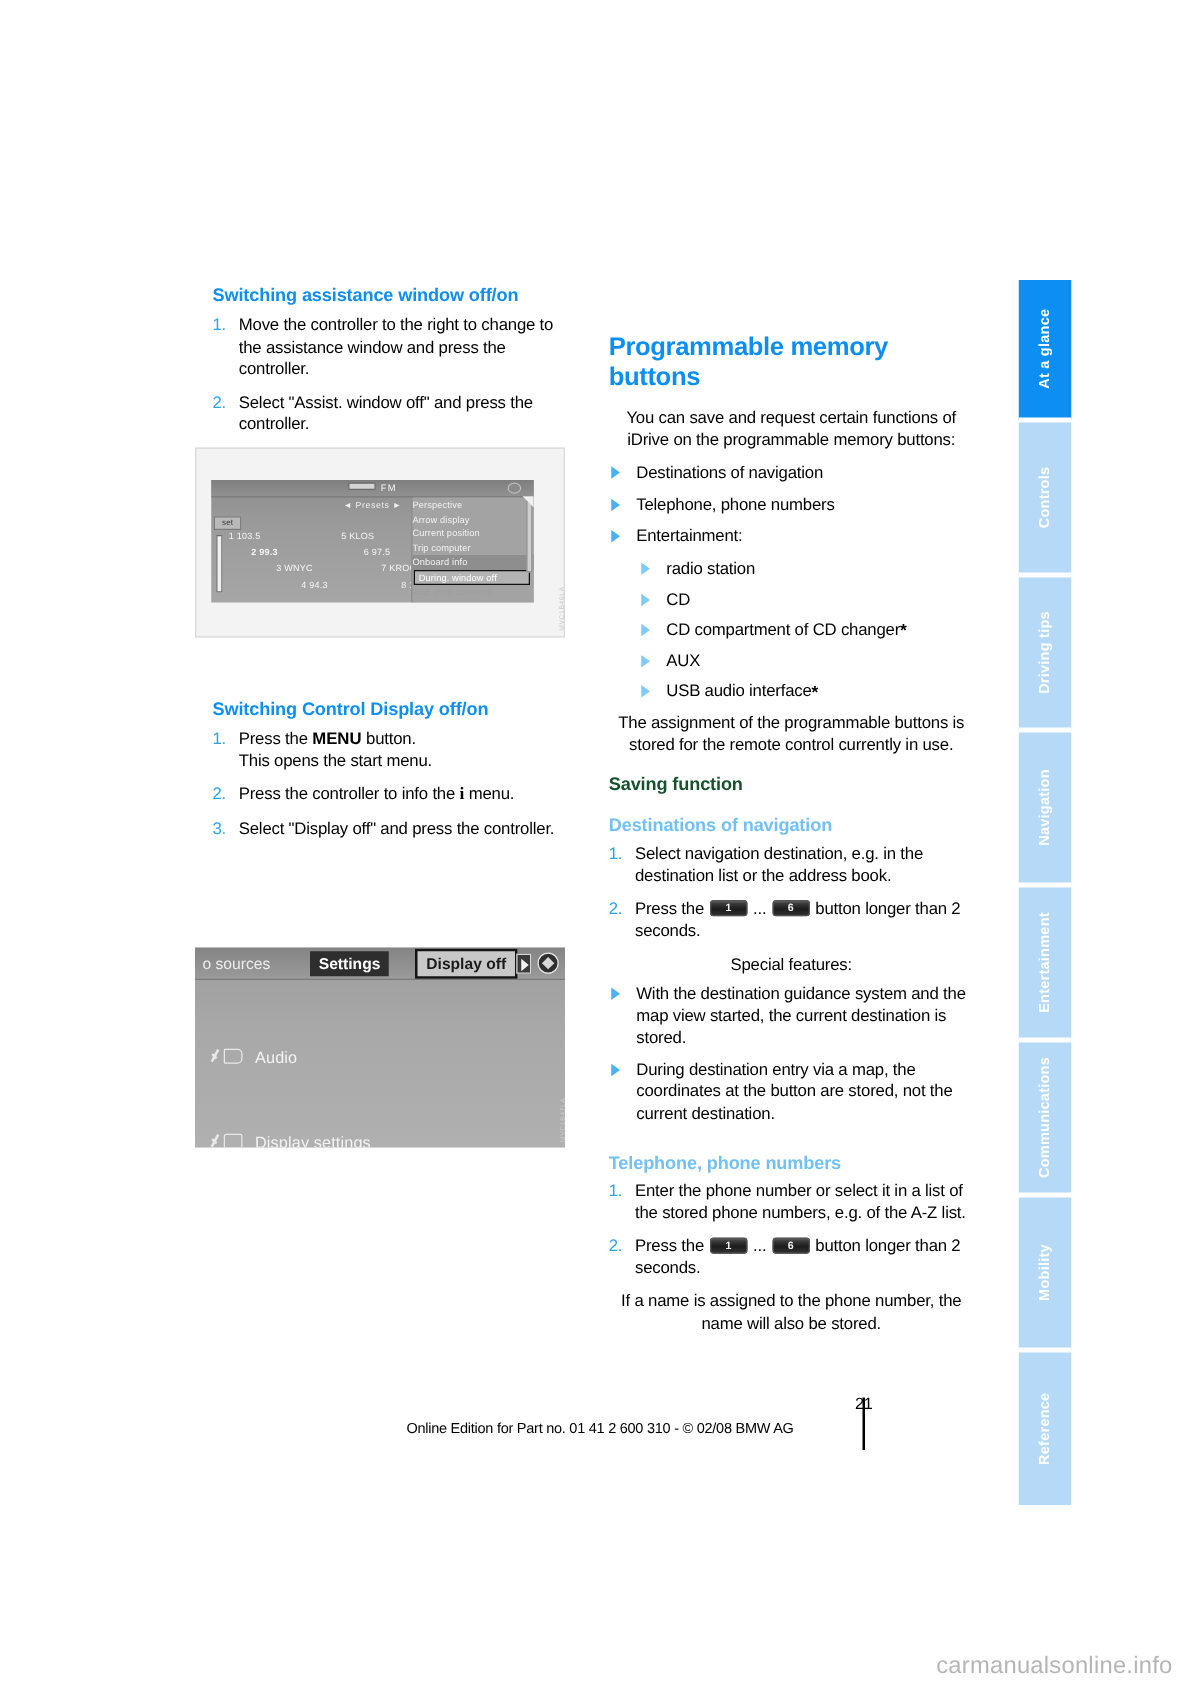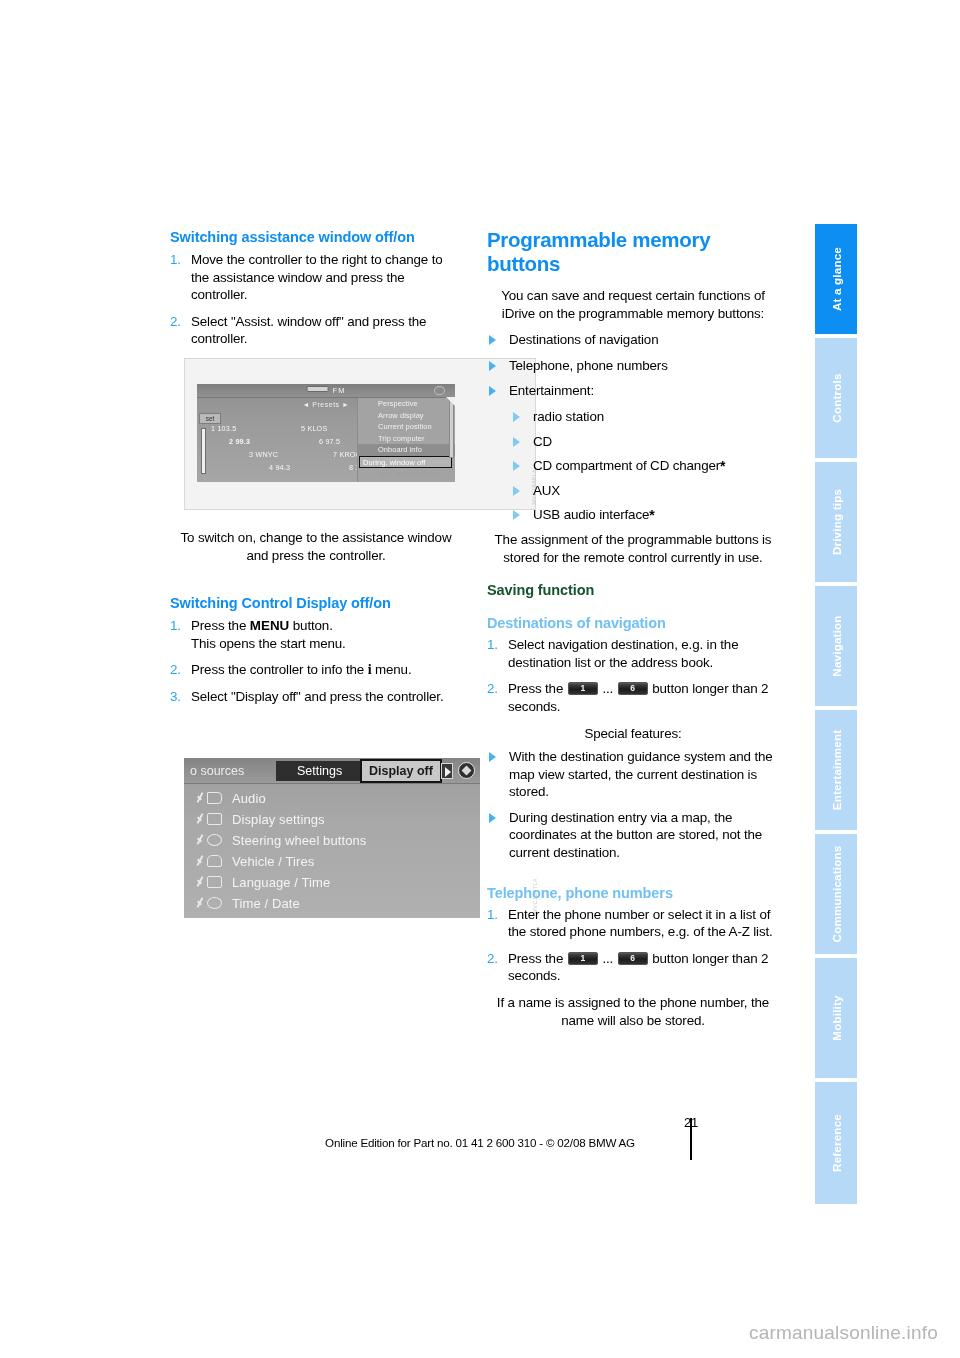--- a/index.html
+++ b/index.html
@@ -23,21 +23,21 @@
     background: #fff;
   }
 
   
   .col {
     position: absolute;
     width: 292px;
     top: 228px;
   }
   #col-left  { left: 170px; }
-  #col-right { left: 487px; }
+  #col-right { left: 487px; margin-top: 38px; }
 
   
   .h1 {
     color: #0d8ef2;
     font-weight: bold;
     font-size: 20.5px;
     line-height: 24px;
     letter-spacing: -0.3px;
     margin: 0 0 11px 0;
   }
@@ -151,22 +151,22 @@
     font-style: normal;
     font-weight: bold;
     text-align: center;
     line-height: 13px;
     letter-spacing: 0;
   }
 
   
   .fig {
     position: absolute;
-    left: 184px;
-    width: 352px;
+    left: 156px;
+    width: 296px;
     background: #f3f3f3;
     border: 1px solid #d8d8d8;
   }
   #fig1 { top: 358px; height: 152px; }
 
   .fig-credit {
     position: absolute;
     right: -2px;
     bottom: 4px;
     font-size: 5.4px;
@@ -229,21 +229,21 @@
 
   
   .alist {
     position: absolute; right: 0; top: 14px;
     width: 98px; height: 84px;
     background: #a3a3a3;
     border-left: 1px solid #8b8b8b;
   }
   .alist .row {
     height: 11.6px; line-height: 11.6px;
-    padding-left: 20px; font-size: 7.4px; color: #f2f2f2;
+    padding-left: 0; font-size: 7.4px; color: #f2f2f2;
     white-space: nowrap; letter-spacing: 0.1px;
   }
   .alist .row.hl { background: #8e8e8e; }
   .alist .row.sel {
     background: #b4b4b4;
     color: #fff;
     border: 1px solid #111;
     height: 12.4px; line-height: 11px;
     margin-left: 1px; margin-right: 3px;
     padding-left: 3px;
@@ -274,21 +274,21 @@
     background: linear-gradient(to bottom,#848484,#9a9a9a);
     border-bottom: 1px solid #7a7a7a;
   }
   .settings .tab {
     position: absolute; top: 3px; height: 20px; line-height: 20px;
     font-size: 12.5px; color: #f0f0f0; white-space: nowrap;
   }
   .settings .tab.t1 { left: 6px; color: #ededed; }
   .settings .tab.t2 {
     left: 92px; background: #2e2e2e; color: #fff;
-    padding: 0 21px; font-weight: normal;
+    padding: 0 7px; font-weight: bold;
   }
   .settings .tab.t3 {
     left: 176px; background: #c8c8c8; color: #1a1a1a;
     padding: 0 7px; border: 2px solid #141414; font-weight: bold;
     top: 1px; height: 24px; line-height: 20px;
   }
   .settings .tab-arrow {
     position: absolute; right: 27px; top: 5px;
     width: 12px; height: 16px; background: #3a3a3a;
     border: 1px solid #d8d8d8;
@@ -311,20 +311,21 @@
     transform: rotate(45deg);
   }
   .settings .item {
     position: relative;
     height: 21px; line-height: 21px;
     padding-left: 48px;
     font-size: 13px;
     color: #f4f4f4;
     letter-spacing: 0.1px;
     white-space: nowrap;
+    margin-top: 47px;
   }
   .settings .items { position: absolute; left: 0; top: 30px; right: 0; }
   .settings .ic {
     position: absolute; left: 13px; top: 3px;
     width: 30px; height: 15px;
   }
   .settings .ic .chk {
     position: absolute; left: 0; top: 1px;
     width: 9px; height: 12px;
   }
@@ -418,21 +419,20 @@
       <span class="num">1.</span>
       <span>Move the controller to the right to change to the assistance window and press the controller.</span>
     </div>
     <div class="step">
       <span class="num">2.</span>
       <span>Select "Assist. window off" and press the controller.</span>
     </div>
 
     <div style="height:172px"></div>
 
-    <p class="body">To switch on, change to the assistance window and press the controller.</p>
 
     <h2 class="h2 gap-top-lg">Switching Control Display off/on</h2>
 
     <div class="step">
       <span class="num">1.</span>
       <span>Press the </span><b class="menu">MENU</b><span> button.</span>
       <span class="sub">This opens the start menu.</span>
     </div>
 
     <div class="step">

